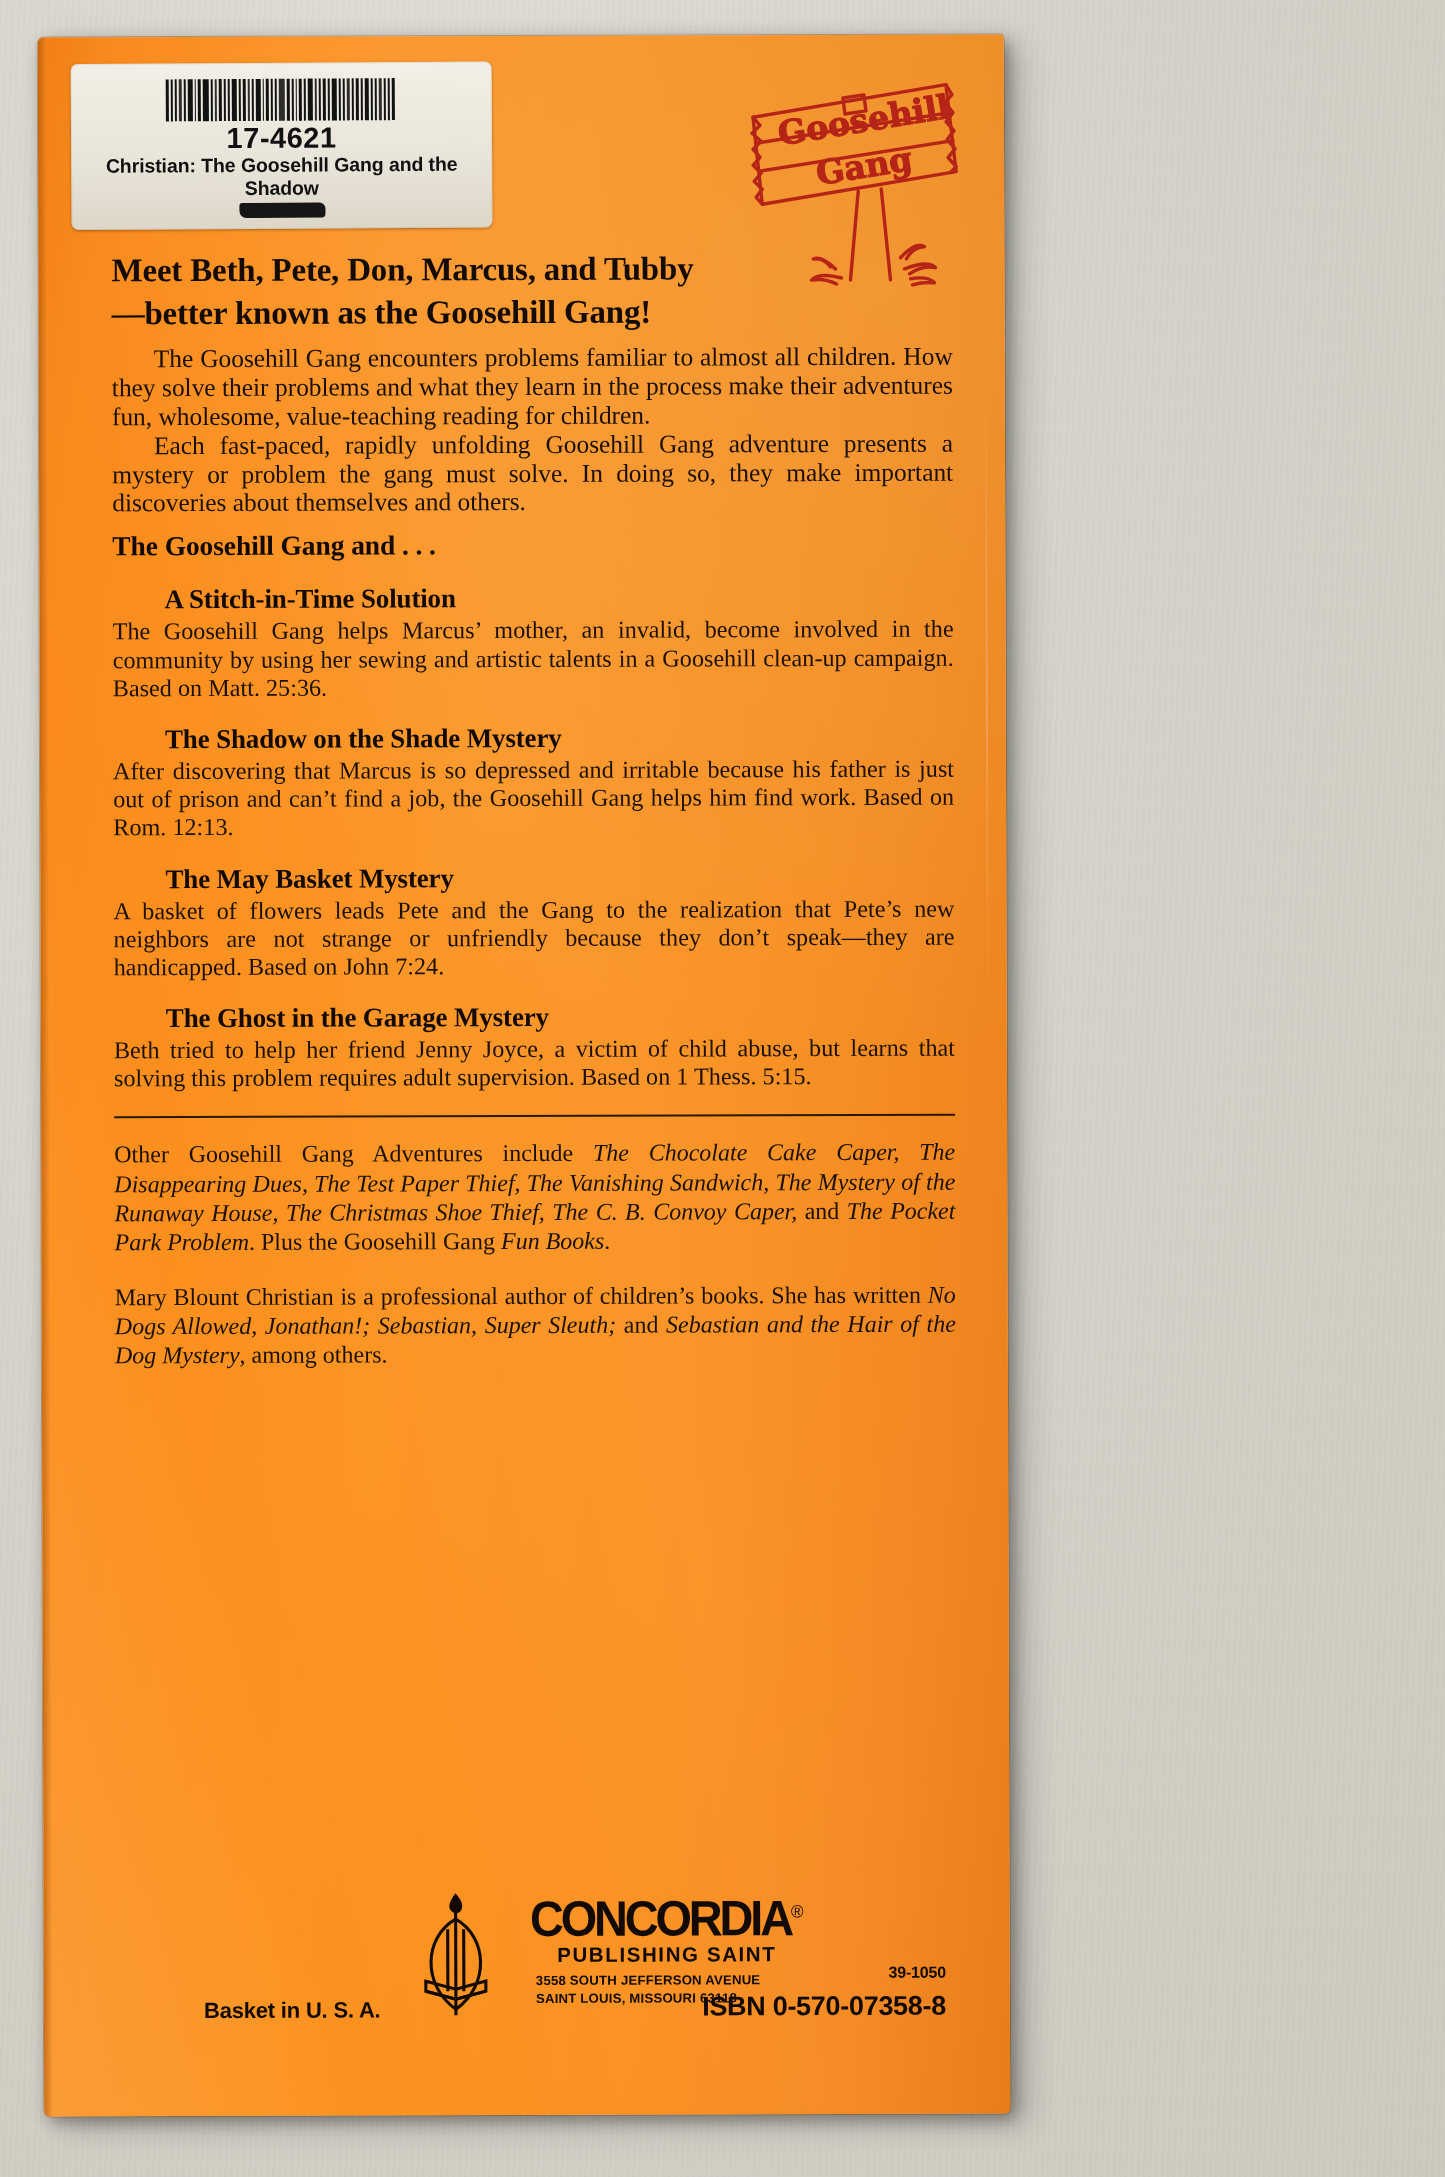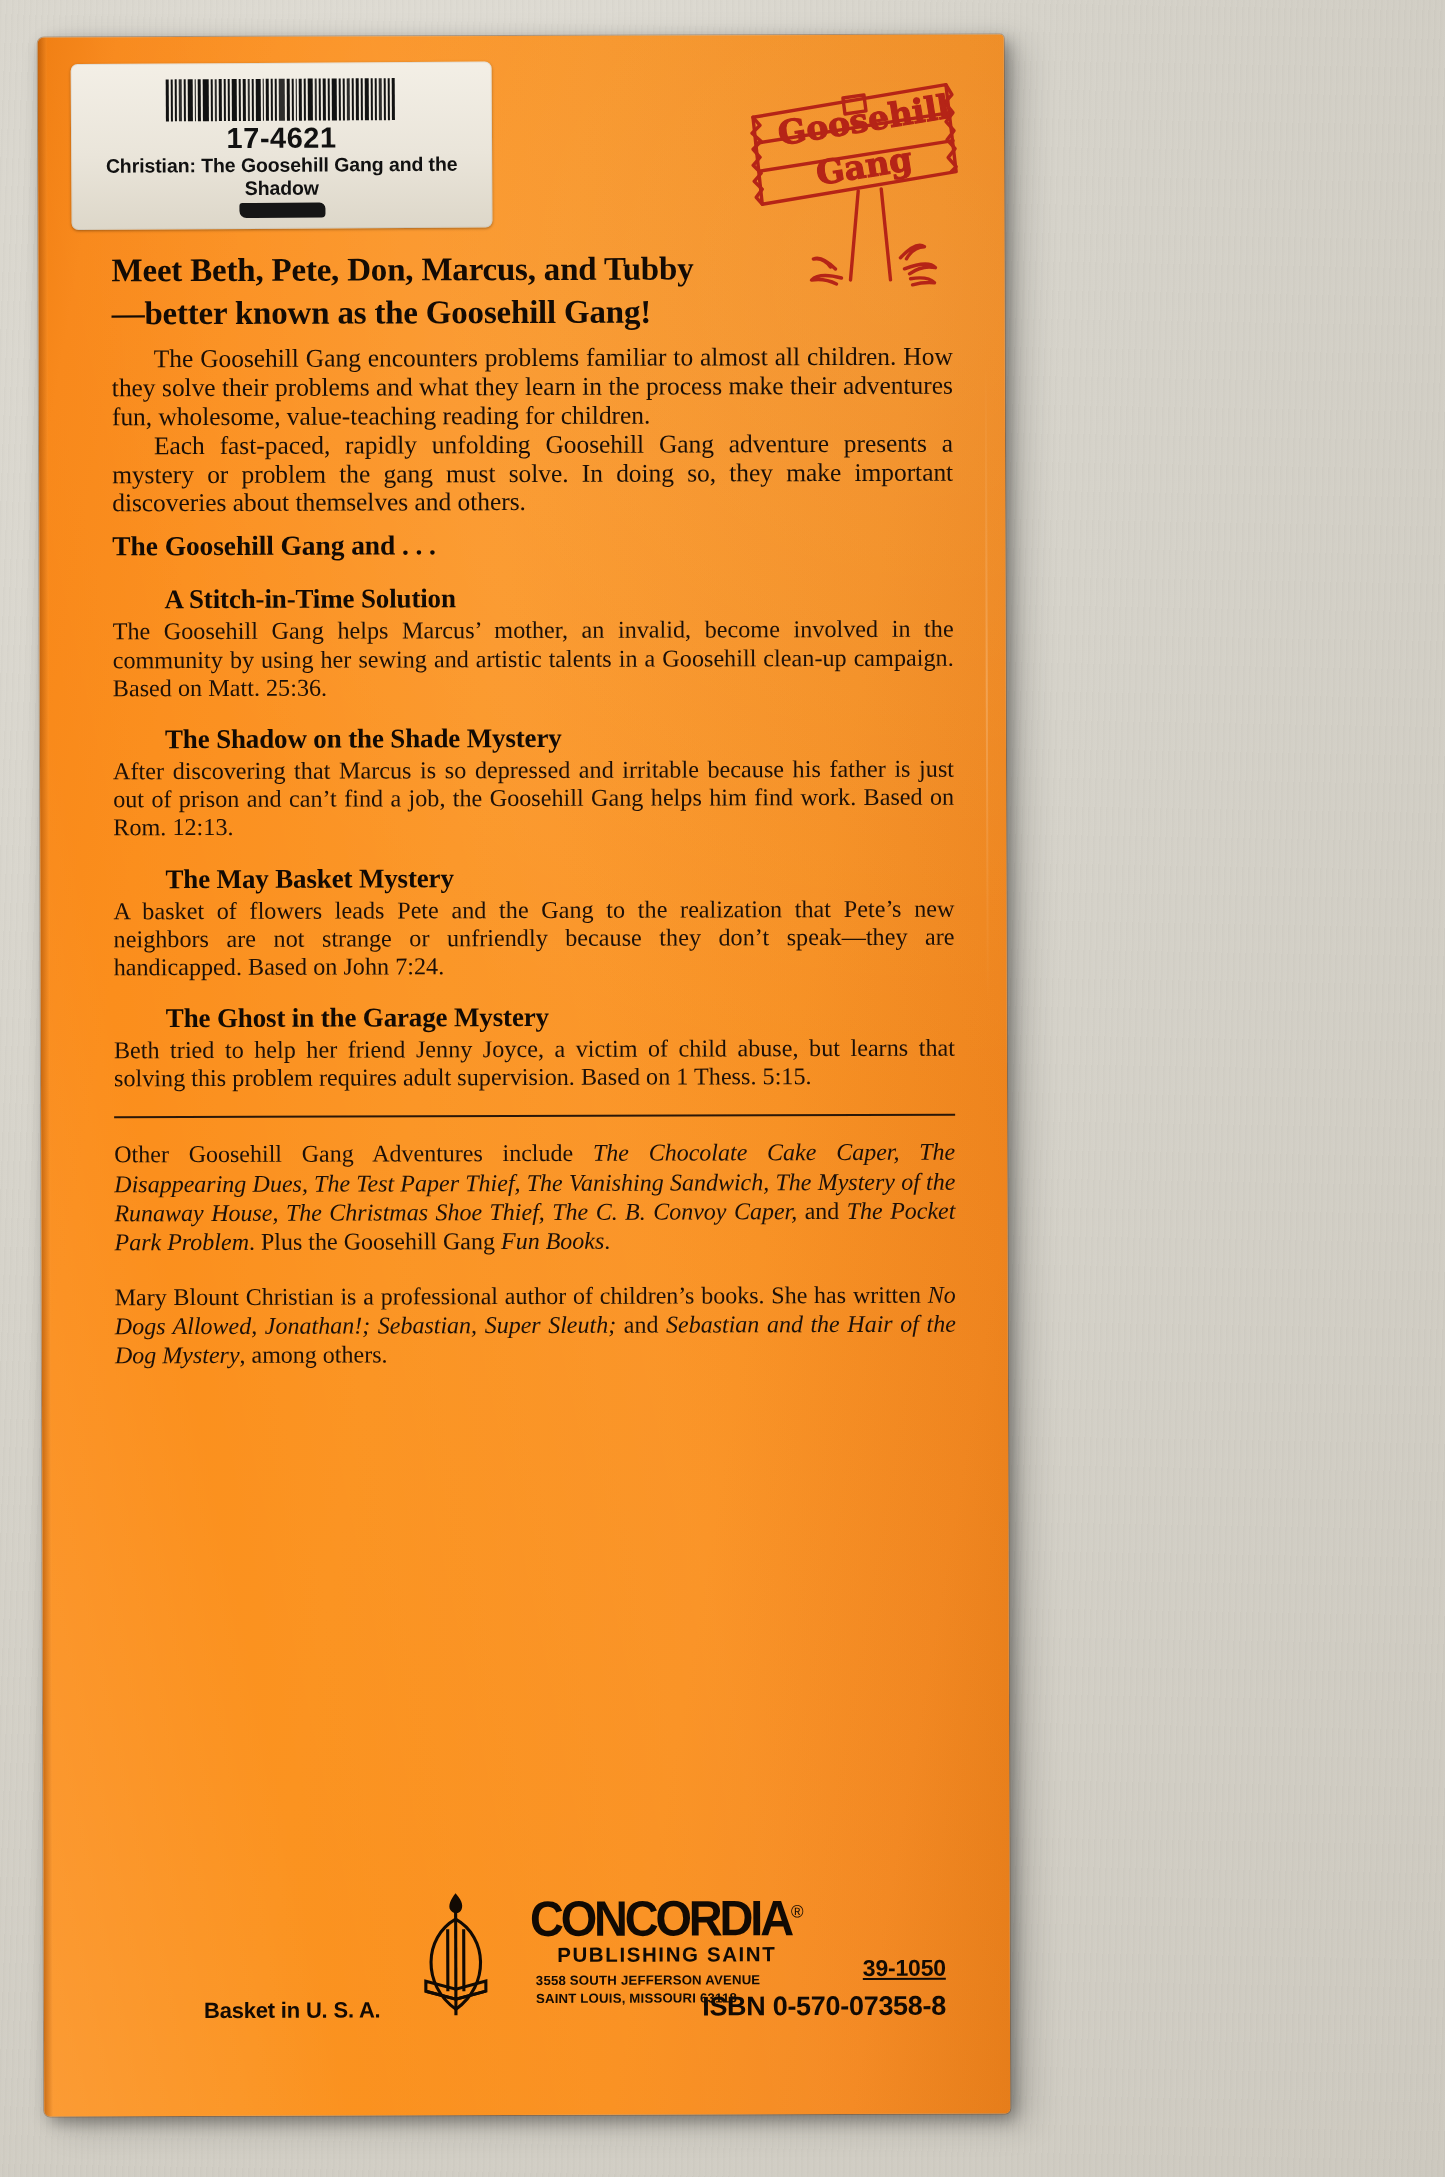--- a/index.html
+++ b/index.html
@@ -270,21 +270,21 @@
 
   #isbn-block {
     position: absolute;
     right: 18px;
     bottom: 6px;
     text-align: right;
     font-family: "Liberation Sans", sans-serif;
     font-weight: bold;
     color: #120a03;
   }
-  #catalog-number { font-size: 23px; letter-spacing: -0.2px; text-decoration: underline; }
+  #catalog-number { font-size: 16px; letter-spacing: -0.2px; }
   #isbn-number { font-size: 27px; letter-spacing: -0.3px; margin-top: 9px; }
 </style>
 </head>
 <body>
 
 <div id="scan-backdrop"></div>
 
 <div id="book-cover">
   <div id="cover-sheen"></div>
   <div id="spine-edge"></div>

